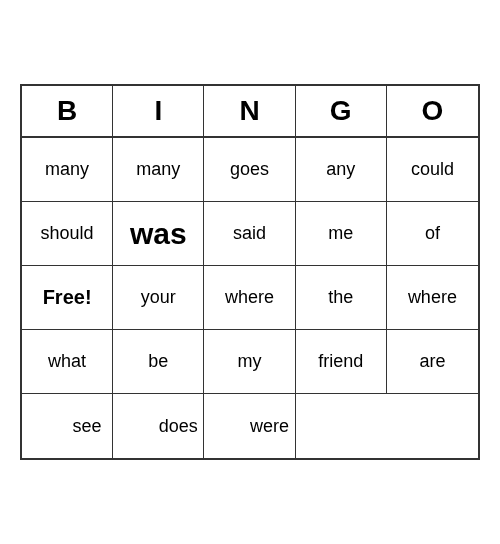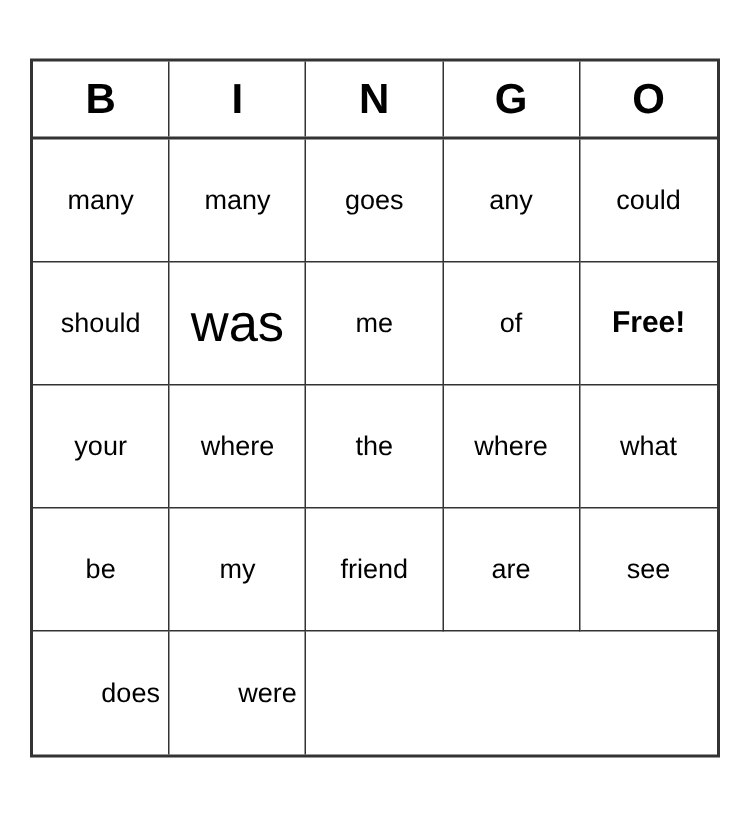--- a/index.html
+++ b/index.html
@@ -47,21 +47,21 @@
     .bingo-grid {
       display: grid;
       grid-template-columns: repeat(5, 1fr);
       grid-template-rows: repeat(5, 1fr);
     }
 
     .bingo-cell {
       display: flex;
       justify-content: center;
       align-items: center;
-      height: 82px;
+      height: 64px;
       border-right: 1px solid #333;
       border-bottom: 1px solid #333;
       font-size: 18px;
       font-family: Arial, sans-serif;
       text-align: center;
       padding: 4px;
     }
 
     .bingo-cell:nth-child(5n) {
       border-right: none;
@@ -92,21 +92,22 @@
       <div class="bingo-header-cell">G</div>
       <div class="bingo-header-cell">O</div>
     </div>
   <div class="bingo-grid">
   <div class="bingo-cell">many</div>
       <div class="bingo-cell">many</div>
       <div class="bingo-cell">goes</div>
       <div class="bingo-cell">any</div>
       <div class="bingo-cell">could</div>
       <div class="bingo-cell">should</div>
-      <div class="bingo-cell" style="font-size: 35px; font-weight: normal;">was</div>
+      <div class="bingo-cell" style="font-size: 30px; font-weight: bold;">was</div>
+      <div class="bingo-cell">said</div>
       <div class="bingo-cell">me</div>
       <div class="bingo-cell">of</div>
       <div class="bingo-cell free">Free!</div>
       <div class="bingo-cell">your</div>
       <div class="bingo-cell">where</div>
       <div class="bingo-cell">the</div>
       <div class="bingo-cell">where</div>
       <div class="bingo-cell">what</div>
       <div class="bingo-cell">be</div>
       <div class="bingo-cell">my</div>

